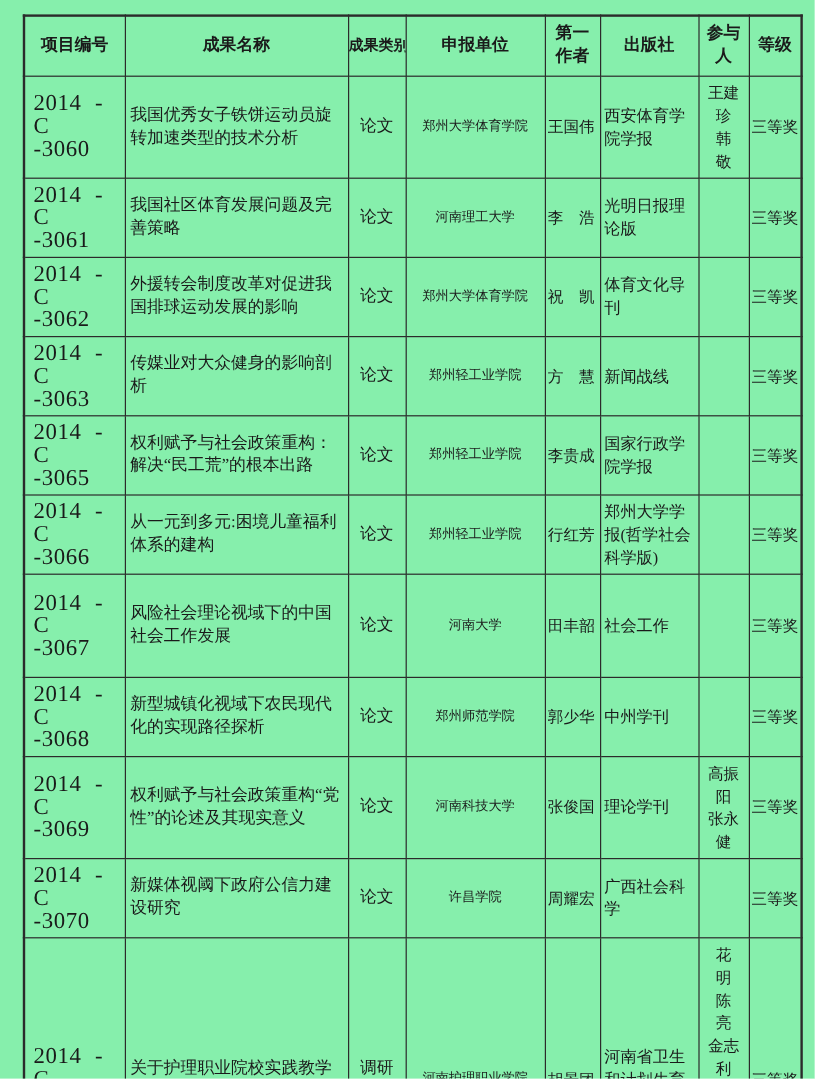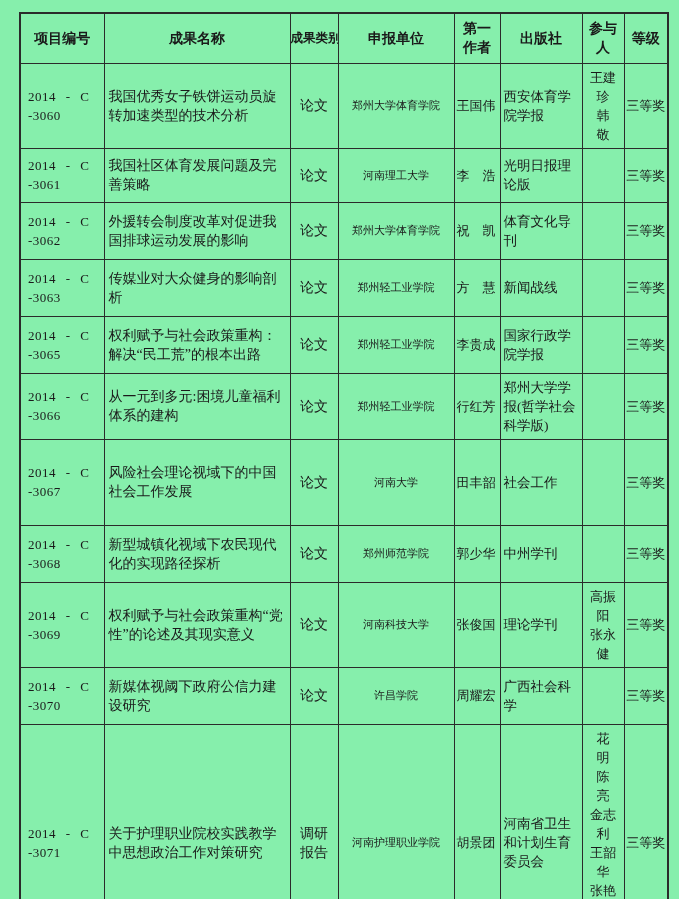--- a/index.html
+++ b/index.html
@@ -48,21 +48,21 @@
   th.th-cat { font-size: 12.5px; white-space: nowrap; padding: 4px 0; }
   th.th-author { padding: 4px 8px; margin-top: 32px; }
   tbody tr { height: 57px; }
   tbody tr:nth-child(2)  { height: 54px; }
   tbody tr:nth-child(6)  { height: 52px; }
   tbody tr:nth-child(7)  { height: 86px; }
   tbody tr:nth-child(11) { height: 51px; }
   tbody tr:nth-child(12) { height: 142px; }
   tbody tr:nth-child(13) { height: 38px; }
   td.c-code {
-    font-size: 13px;
+    font-size: 19px;
     padding-left: 7px;
     letter-spacing: 0.5px;
     white-space: pre-line;
   }
   td.c-code .line1 { word-spacing: 6px; }
   td.c-title { text-align: left; padding-left: 4px; padding-right: 6px; }
   td.c-cat { text-align: center; }
   td.c-unit { text-align: center; font-size: 11px; white-space: nowrap; padding: 4px 1px; }
   td.c-author { text-align: left; font-size: 13px; padding: 4px 2px; white-space: nowrap; }
   td.c-pub { text-align: left; font-size: 13.5px; padding: 4px 3px; }

